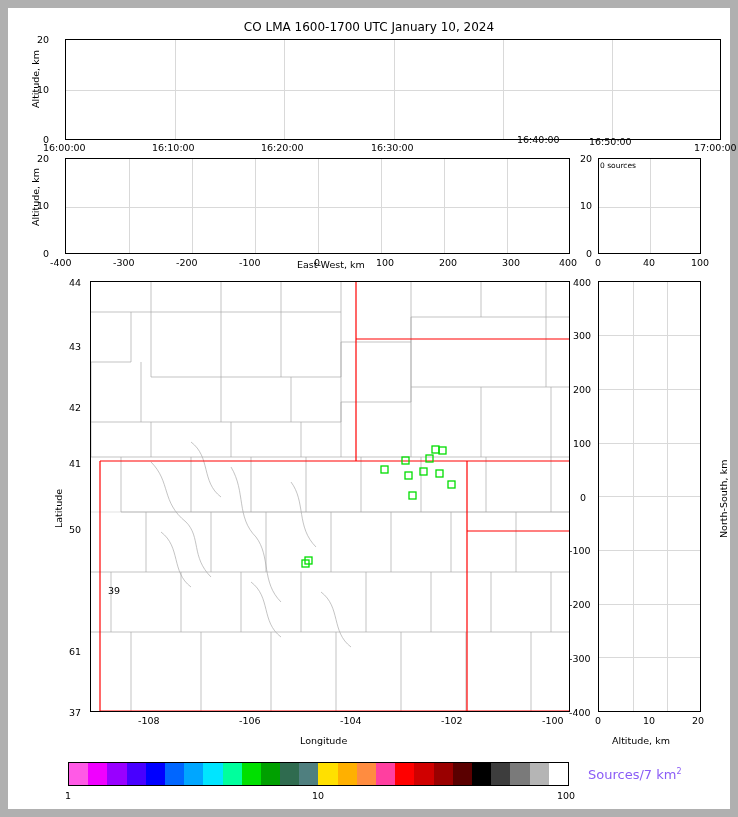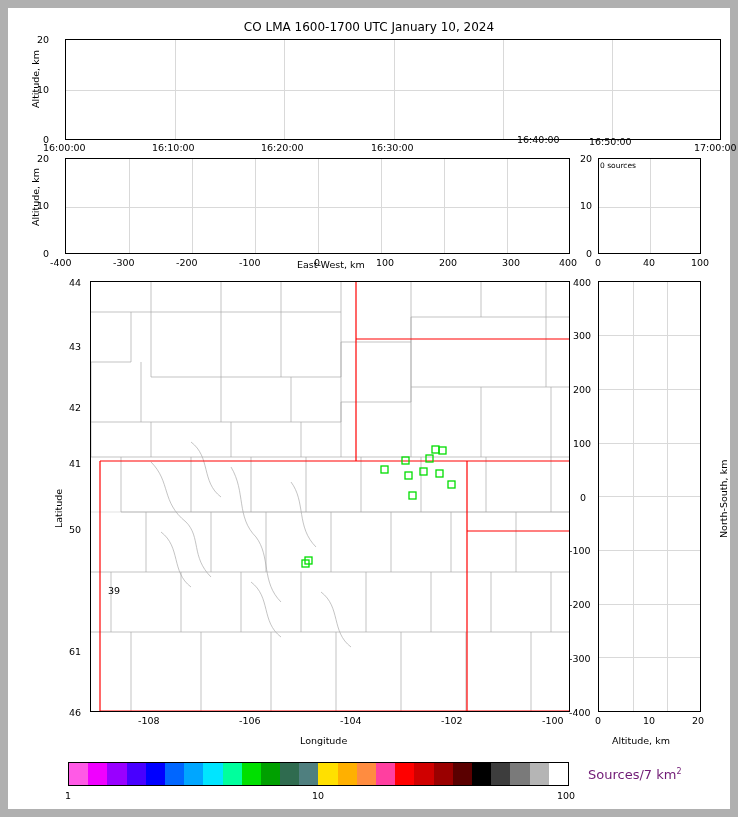--- a/index.html
+++ b/index.html
@@ -24,21 +24,21 @@
   #title{
     position:absolute;left:0;top:12px;width:722px;text-align:center;
     font-size:12px;color:#000;
   }
   .maplines{position:absolute;left:0;top:0;}
   .srcnote{position:absolute;font-size:7.5px;color:#000;}
   
   #cbar{position:absolute;display:flex;border:1px solid #000;box-sizing:border-box;}
   #cbar div{flex:1 1 auto;height:100%;}
   .cblabel{position:absolute;font-size:9.5px;color:#000;}
-  #cbtitle{position:absolute;font-size:13px;color:#701a75;text-align:right;}
+  #cbtitle{position:absolute;font-size:13px;color:#8b5cf6;text-align:right;}
   .sup{font-size:8px;vertical-align:super;}
 </style>
 </head>
 <body>
 
 <div id="page">
 
   <div id="title">CO LMA 1600-1700 UTC January 10, 2024</div>
 
   <div class="panel" style="left:57px;top:31px;width:656px;height:101px;">
@@ -197,21 +197,21 @@
         <rect x="329" y="186" width="7" height="7"></rect>
         <rect x="345" y="188" width="7" height="7"></rect>
         <rect x="357" y="199" width="7" height="7"></rect>
         <rect x="318" y="210" width="7" height="7"></rect>
         <rect x="211" y="278" width="7" height="7"></rect>
         <rect x="214" y="275" width="7" height="7"></rect>
       </g>
     </svg>
   </div>
 
-  <div class="ticklabel" style="left:61px;top:699px;">46</div>
+  <div class="ticklabel" style="left:61px;top:699px;">37</div>
   <div class="ticklabel" style="left:61px;top:638px;">61</div>
   <div class="ticklabel" style="left:78px;top:577px;margin-left:22px;">39</div>
   <div class="ticklabel" style="left:61px;top:516px;">50</div>
   <div class="ticklabel" style="left:61px;top:450px;">41</div>
   <div class="ticklabel" style="left:61px;top:394px;">42</div>
   <div class="ticklabel" style="left:61px;top:333px;">43</div>
   <div class="ticklabel" style="left:61px;top:269px;">44</div>
   <div class="axlabel rot" style="left:45px;top:520px;">Latitude</div>
 
   <div class="ticklabel" style="left:130px;top:707px;">-108</div>

